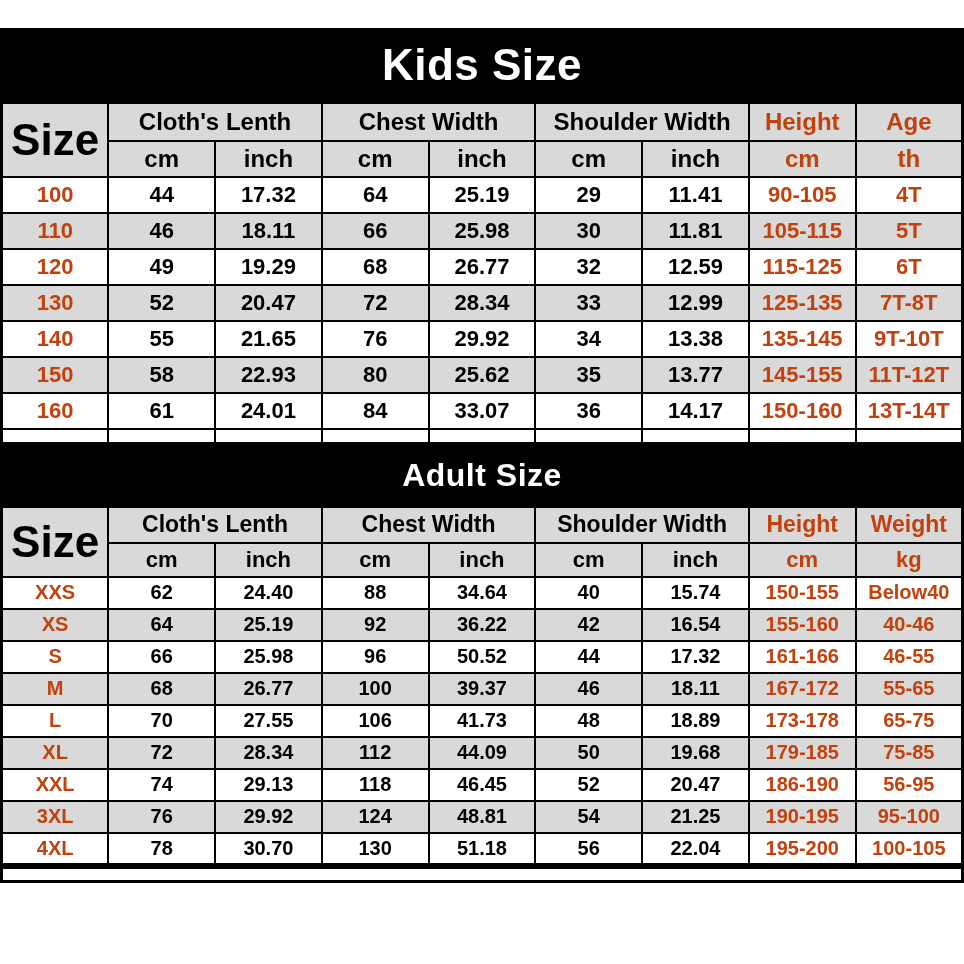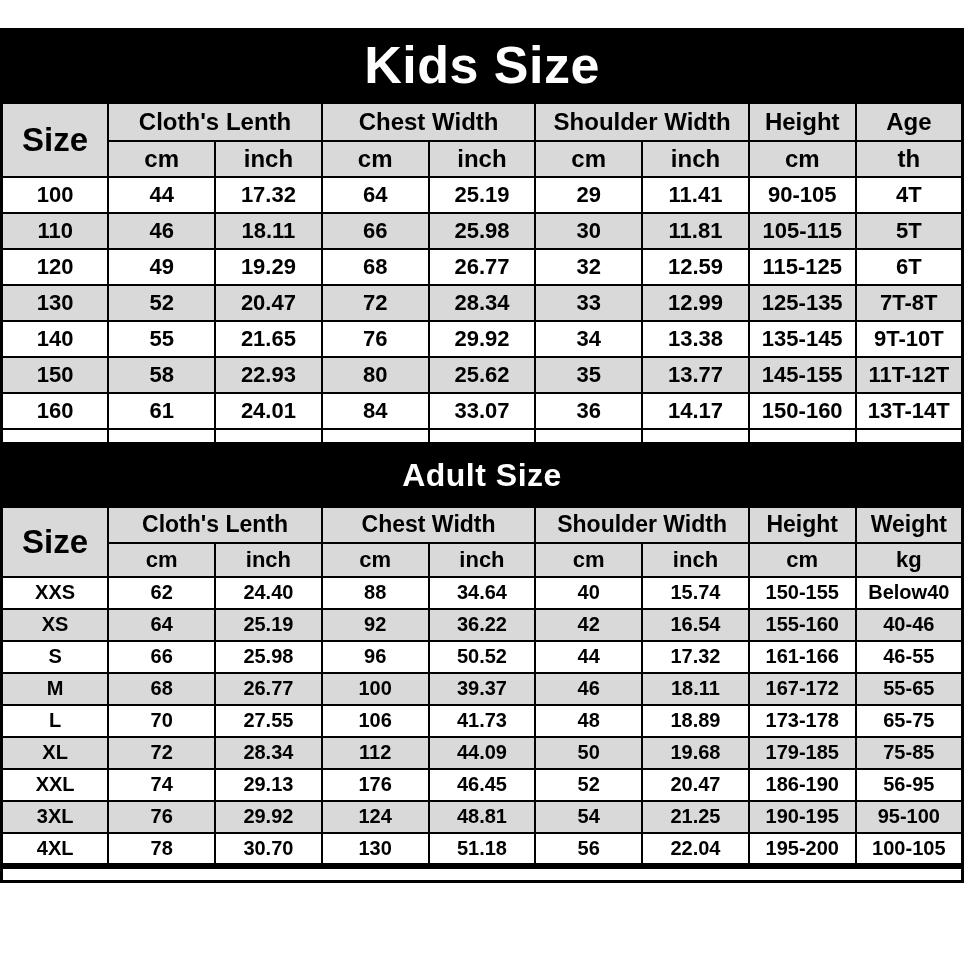--- a/index.html
+++ b/index.html
@@ -10,52 +10,52 @@
     font-weight: bold;
     color: #000000;
   }
   .sheet { width: 964px; height: 964px; overflow: hidden; background: #ffffff; }
   .top-gap { height: 28px; }
 
   .banner {
     width: 964px; height: 73px;
     background: #000000; color: #ffffff;
     display: flex; align-items: center; justify-content: center;
-    font-size: 52px; letter-spacing: 0.5px;
+    font-size: 44px; letter-spacing: 0.5px;
   }
   .banner.adult { height: 60px; font-size: 32px; }
 
   table {
     width: 964px;
     border-collapse: collapse;
     table-layout: fixed;
   }
   th, td {
     border: 2px solid #000000;
     text-align: center;
     vertical-align: middle;
     padding: 0;
     overflow: hidden;
     white-space: nowrap;
   }
   table { border: 3px solid #000000; }
 
   thead th { background: #d9d9d9; }
-  th.size-head { font-size: 33px; }
+  th.size-head { font-size: 44px; }
   th.grp { font-size: 24px; height: 38px; }
   th.sub { font-size: 24px; height: 36px; }
 
   .kids tbody td { font-size: 22px; height: 36px; }
   .adult-tbl tbody td { font-size: 20px; height: 32px; }
   .adult-tbl th.grp { font-size: 23px; height: 36px; }
   .adult-tbl th.sub { font-size: 22px; height: 34px; }
 
   tbody tr.alt td { background: #d9d9d9; }
   tbody tr.plain td { background: #ffffff; }
-  .red { color: #000000; }
+  .red { color: #c2410c; }
   tr.spacer td { height: 15px; background: #ffffff; }
 
   .notes {
     width: 964px;
     border: 3px solid #000000;
     padding: 5px 6px 6px 6px;
     font-size: 20.5px;
     line-height: 1.38;
     background: #ffffff;
   }
@@ -294,21 +294,21 @@
           <td>44.09</td>
           <td>50</td>
           <td>19.68</td>
           <td class="red">179-185</td>
           <td class="red">75-85</td>
         </tr>
         <tr class="plain">
           <td class="red">XXL</td>
           <td>74</td>
           <td>29.13</td>
-          <td>176</td>
+          <td>118</td>
           <td>46.45</td>
           <td>52</td>
           <td>20.47</td>
           <td class="red">186-190</td>
           <td class="red">56-95</td>
         </tr>
         <tr class="alt">
           <td class="red">3XL</td>
           <td>76</td>
           <td>29.92</td>

